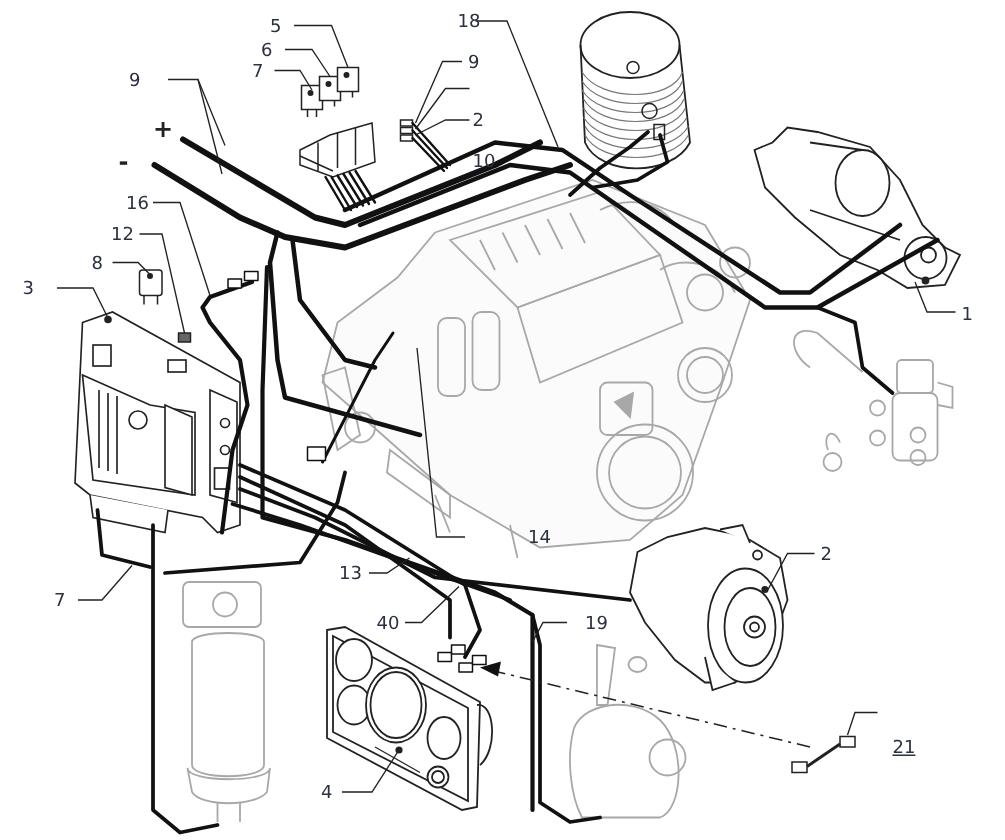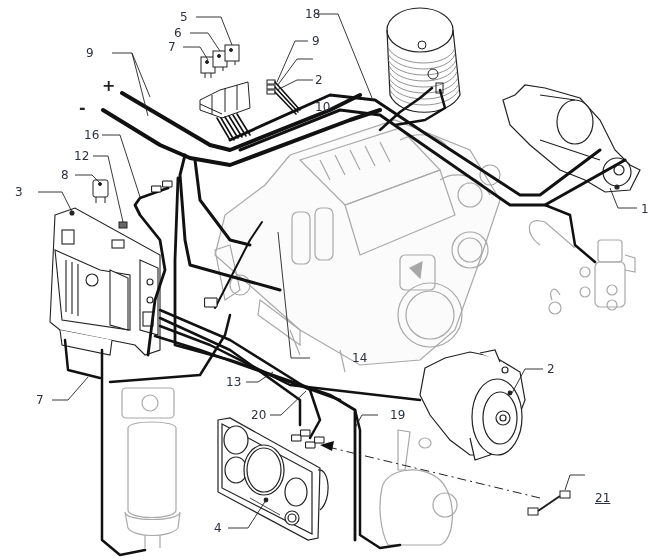--- a/index.html
+++ b/index.html
@@ -260,15 +260,15 @@
 <div class="lbl" style="left:315px;top:53px;margin-top:48px;">10</div>
 <div class="lbl" style="left:315px;top:74px;">2</div>
 <div class="lbl" style="left:74px;top:150px;">12</div>
 <div class="lbl" style="left:226px;top:376px;">13</div>
 <div class="lbl" style="left:312px;top:352px;margin-left:40px;">14</div>
 <div class="lbl" style="left:36px;top:394px;">7</div>
 <div class="lbl" style="left:84px;top:129px;">16</div>
 <div class="lbl" style="left:86px;top:47px;">9</div>
 <div class="lbl" style="left:305px;top:8px;">18</div>
 <div class="lbl" style="left:390px;top:409px;">19</div>
-<div class="lbl" style="left:251px;top:409px;">20</div>
+<div class="lbl" style="left:251px;top:409px;">40</div>
 <div class="lbl" style="left:595px;top:492px;text-decoration:underline;">21</div>
 </div>
 
 </body></html>

